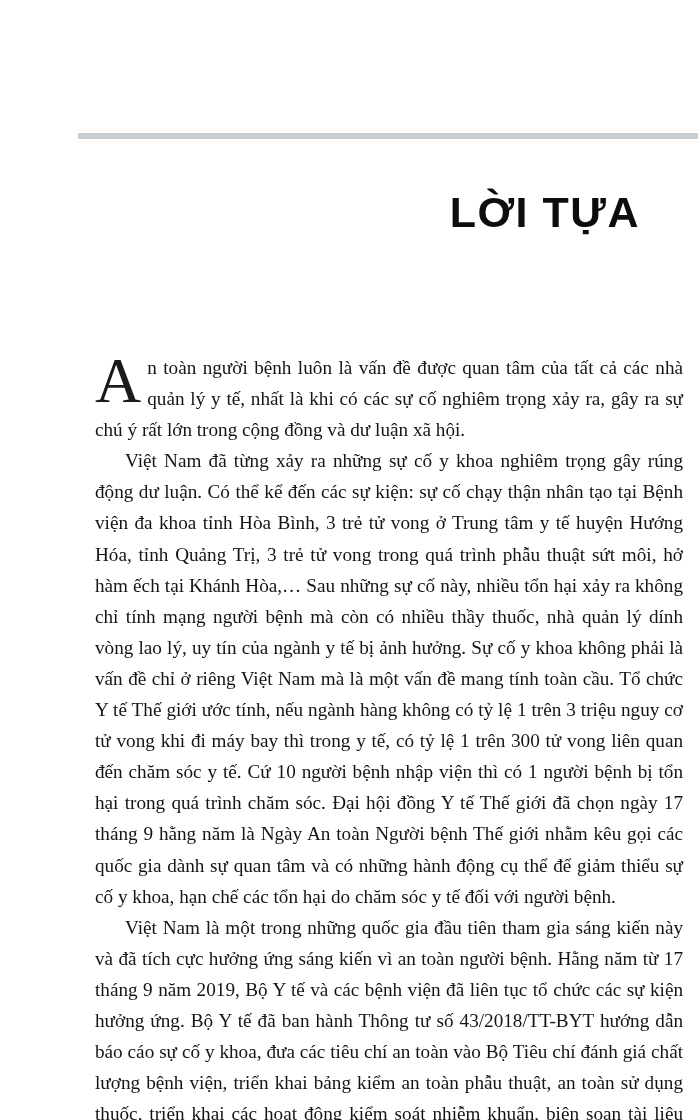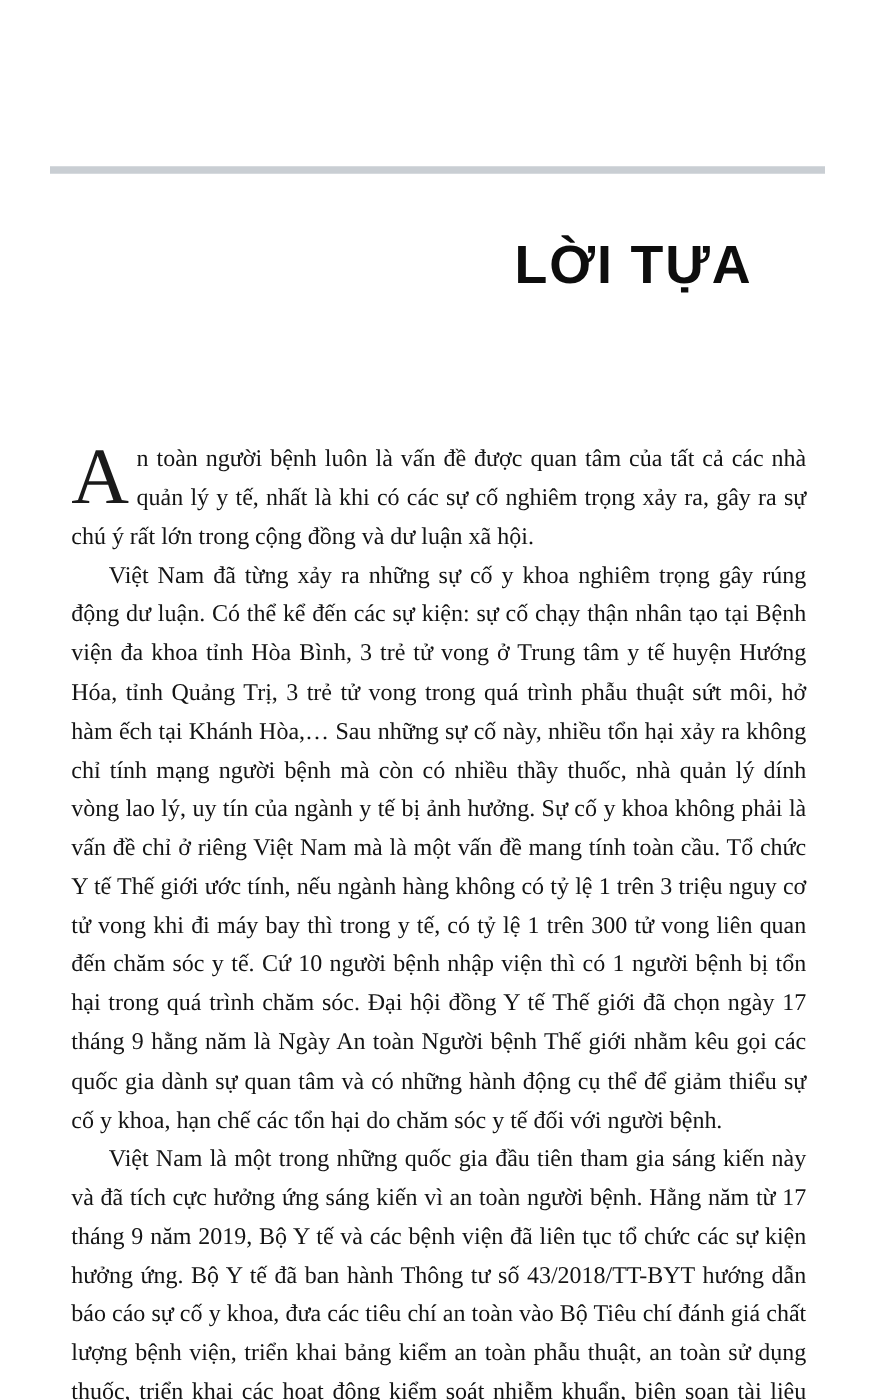--- a/index.html
+++ b/index.html
@@ -13,20 +13,21 @@
     font-family: "Liberation Serif", serif;
     color: #1a1a1a;
     overflow: hidden;
   }
   .page {
     position: relative;
     width: 640px;
     height: 1120px;
     box-sizing: border-box;
     padding: 0;
+    margin-left: 38px;
   }
   .rule {
     position: absolute;
     left: 40px;
     top: 133px;
     width: 620px;
     height: 6px;
     background: #c9ced3;
   }
   .title {

